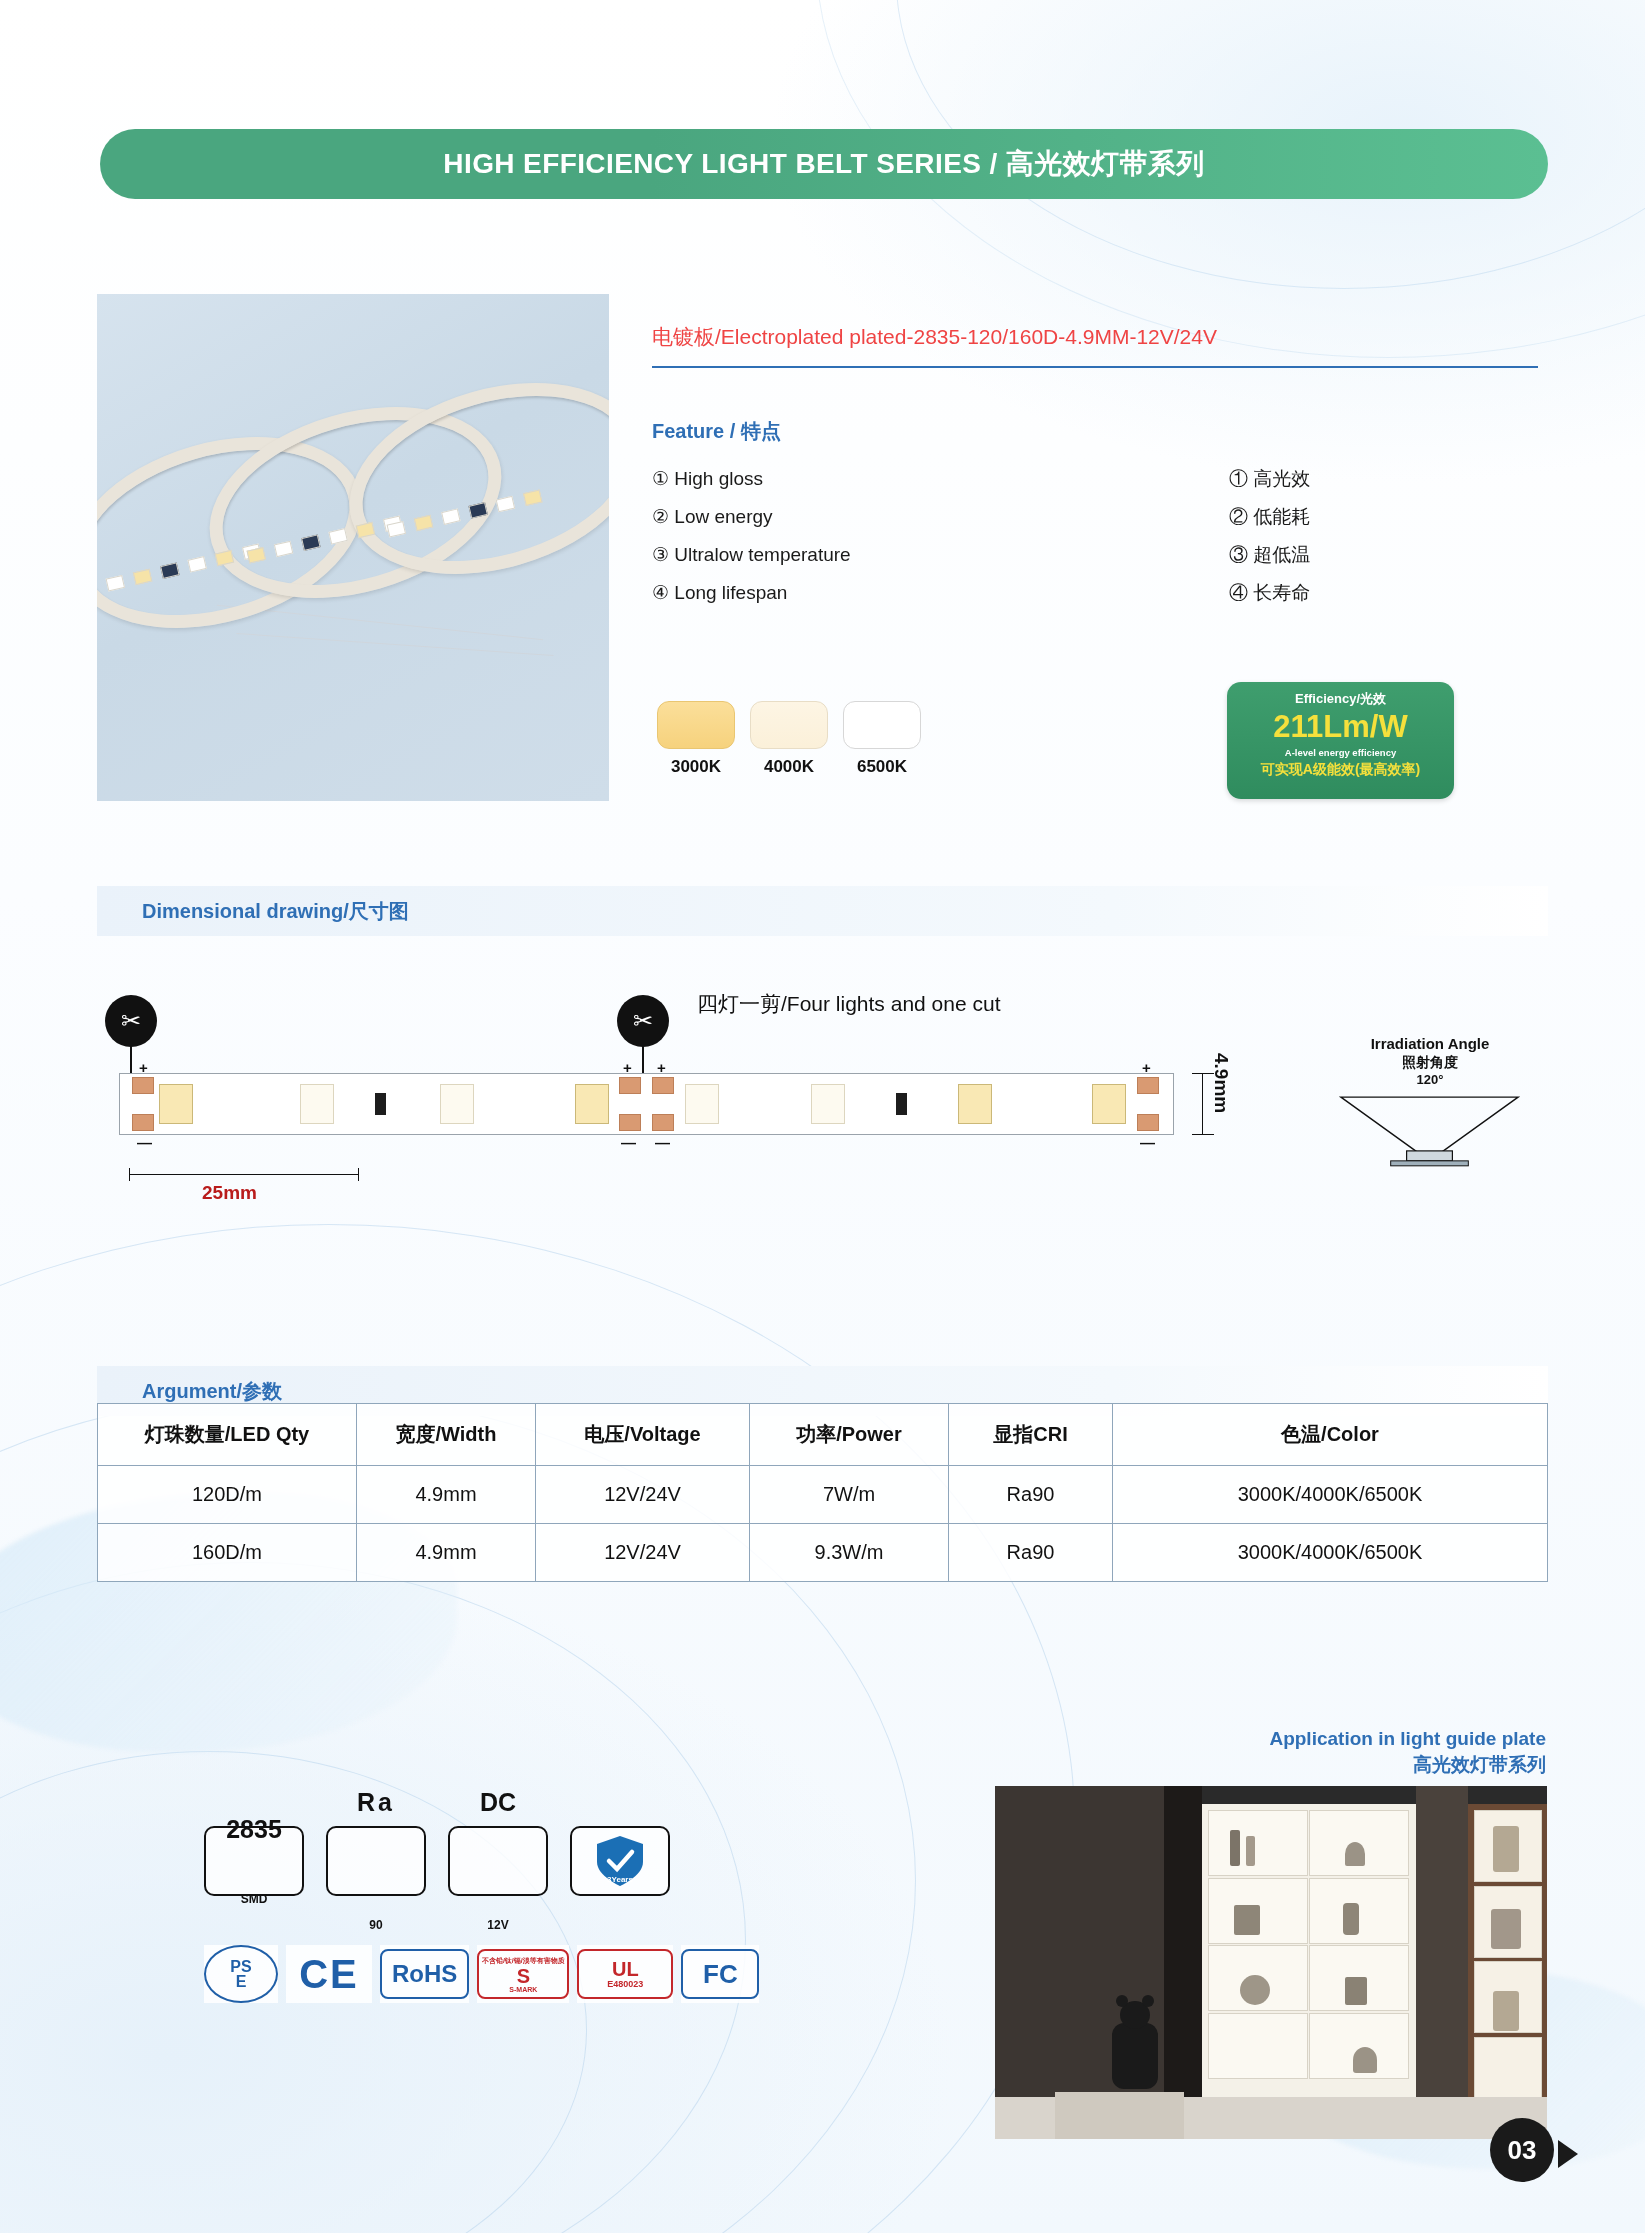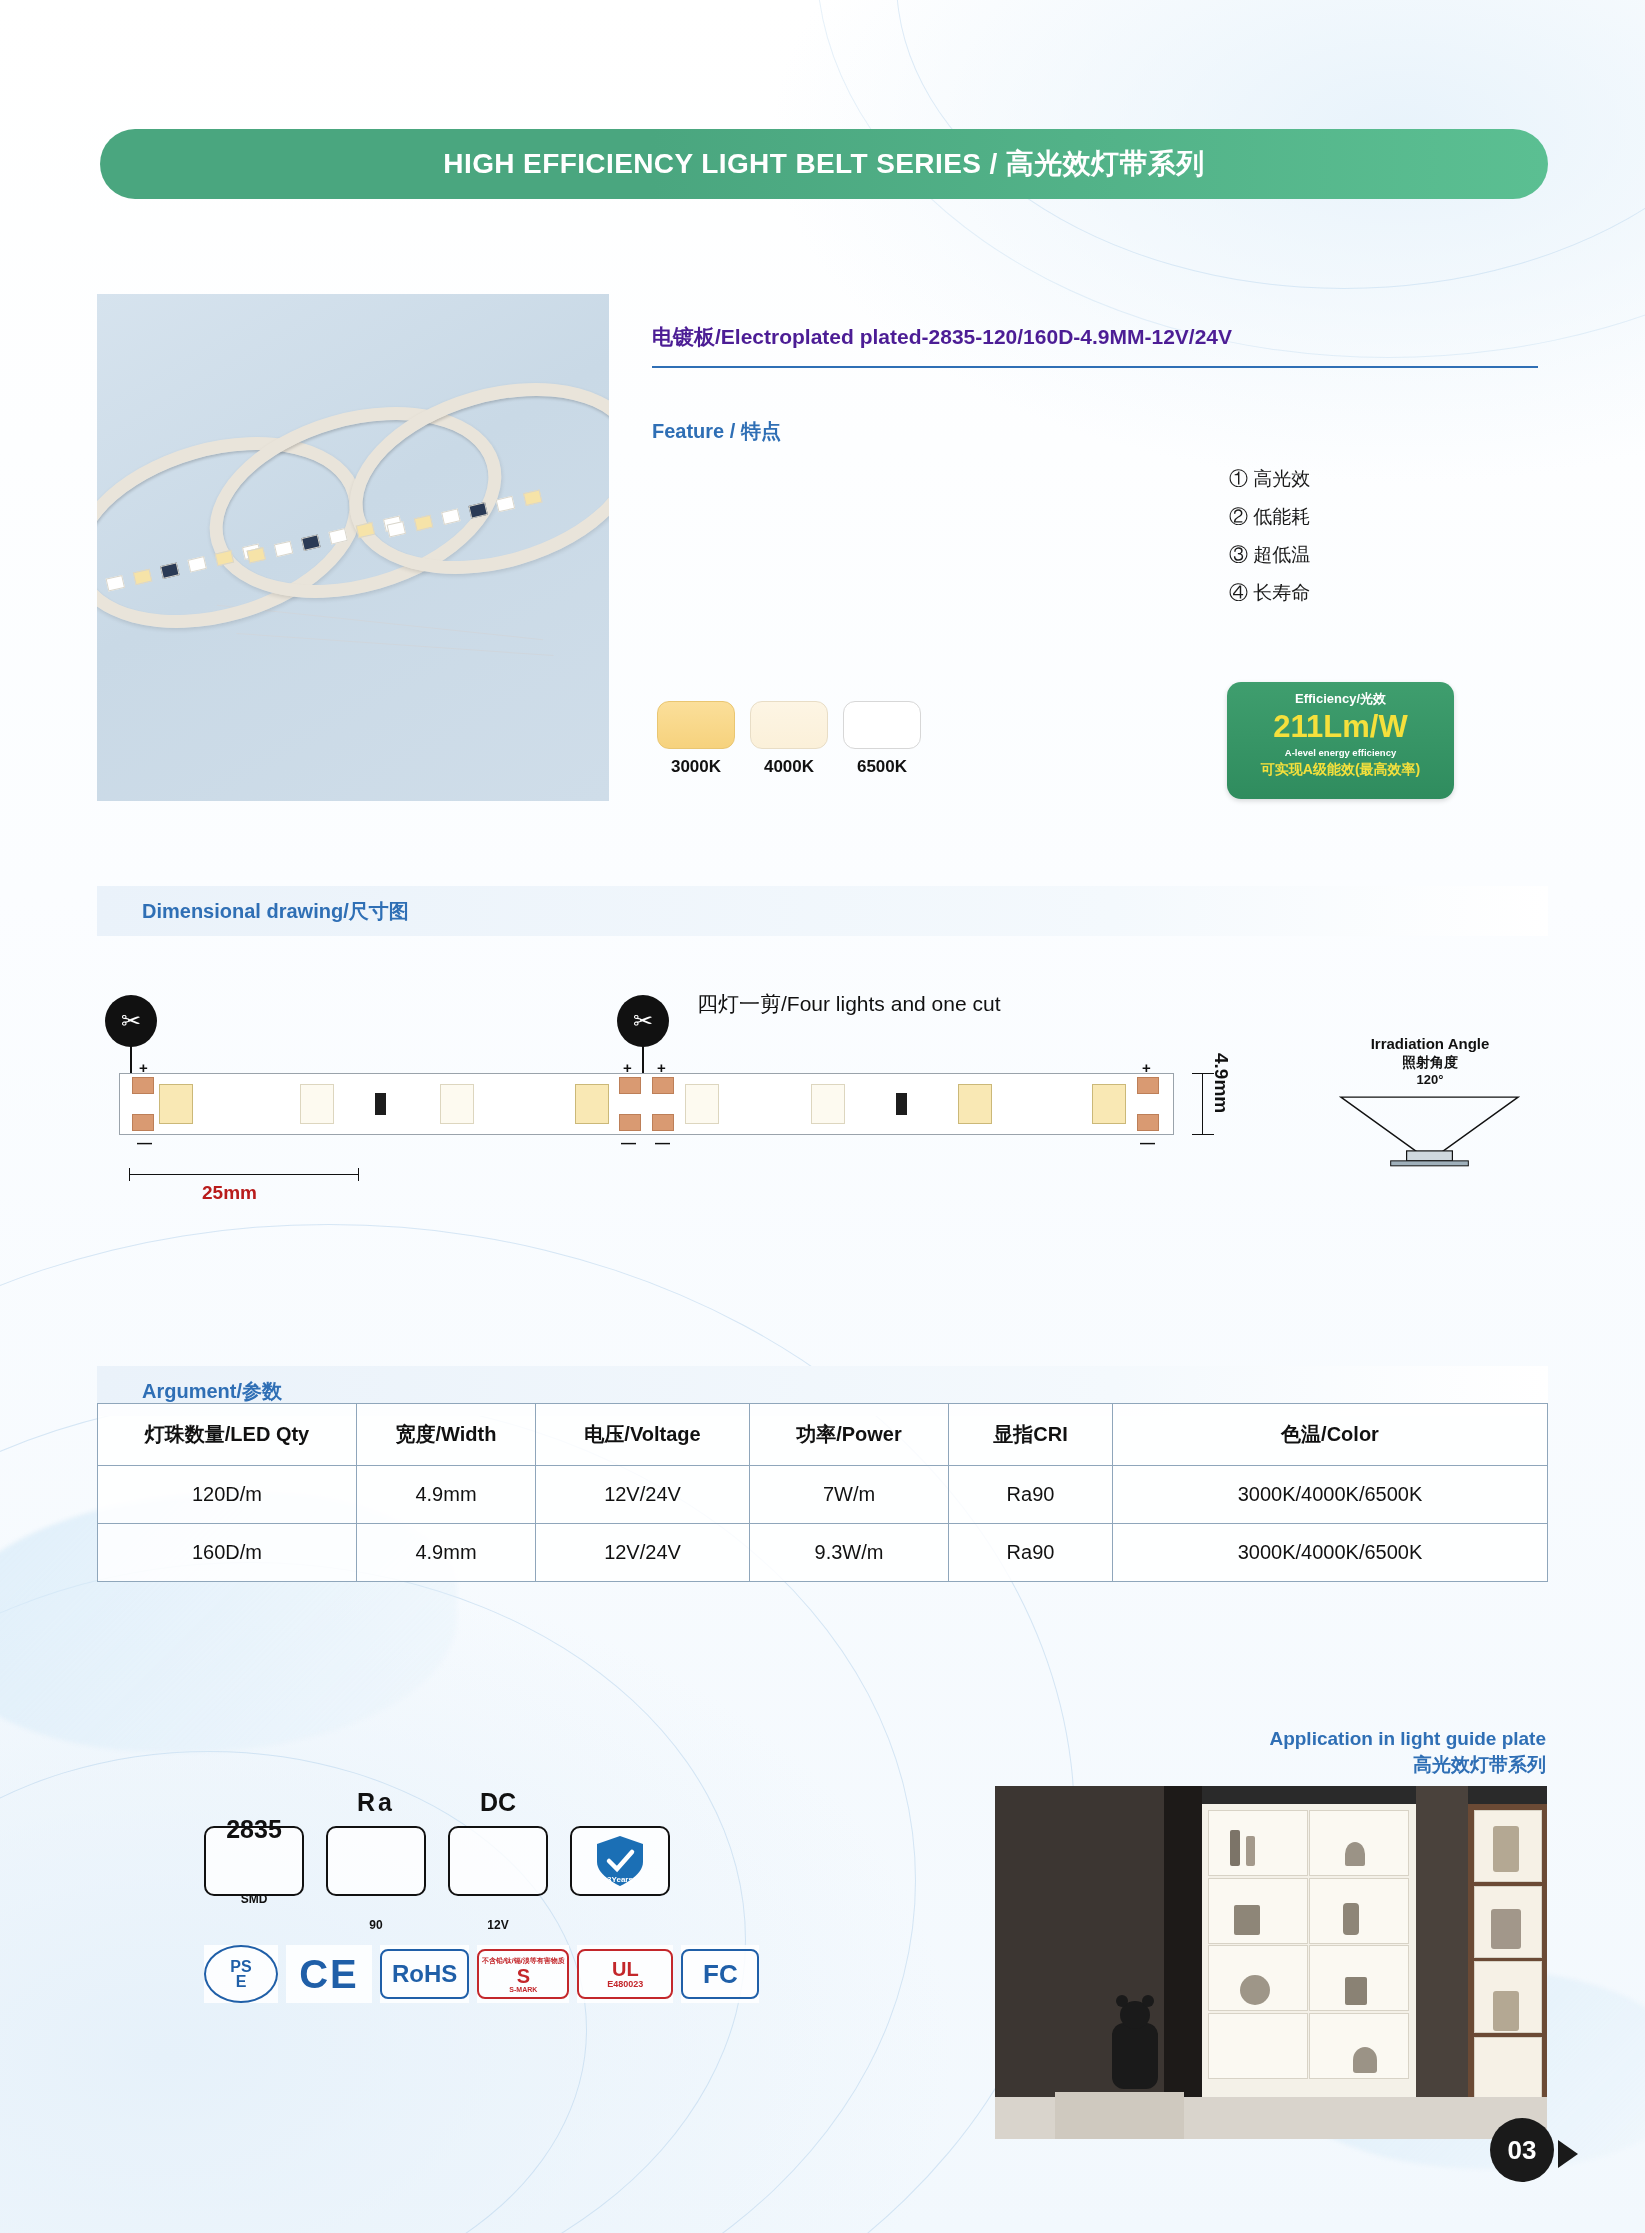--- a/index.html
+++ b/index.html
@@ -70,21 +70,21 @@
   .led.y { background:#f6e3a8; }
   .led.b { background:#2a3a55; }
   .lr1 { left:8px;  top:267px; transform:rotate(-13deg); }
   .lr2 { left:149px; top:239px; transform:rotate(-13deg); }
   .lr3 { left:289px; top:213px; transform:rotate(-13deg); }
   .wire { position:absolute; height:1px; background:#cfd6dd; }
 
   
   .prod-title {
     position:absolute; left:652px; top:323px; width:886px;
-    font-size:21px; font-weight:bold; color:#4c1d95;
+    font-size:21px; font-weight:normal; color:#ef4444;
   }
   .prod-rule {
     position:absolute; left:652px; top:366px; width:886px; height:2px; background:#2f6fb5;
   }
   .feature-head {
     position:absolute; left:652px; top:418px;
     font-size:20px; font-weight:bold; color:#2f6fb5;
   }
   .feat-list { position:absolute; font-size:19px; color:#1a1a1a; line-height:38px; }
   .feat-en { left:652px; top:460px; }
@@ -319,20 +319,26 @@
         <div class="led w"></div>
         <div class="led y"></div>
     </div>
   </div>
 
   <div class="prod-title">电镀板/Electroplated plated-2835-120/160D-4.9MM-12V/24V</div>
   <div class="prod-rule"></div>
 
   <div class="feature-head">Feature / 特点</div>
 
+  <div class="feat-list feat-en">
+    <div>① High gloss</div>
+    <div>② Low energy</div>
+    <div>③ Ultralow temperature</div>
+    <div>④ Long lifespan</div>
+  </div>
 
   <div class="feat-list feat-cn">
     <div>① 高光效</div>
     <div>② 低能耗</div>
     <div>③ 超低温</div>
     <div>④ 长寿命</div>
   </div>
 
   <div class="swatches">
     <div class="sw-item">

